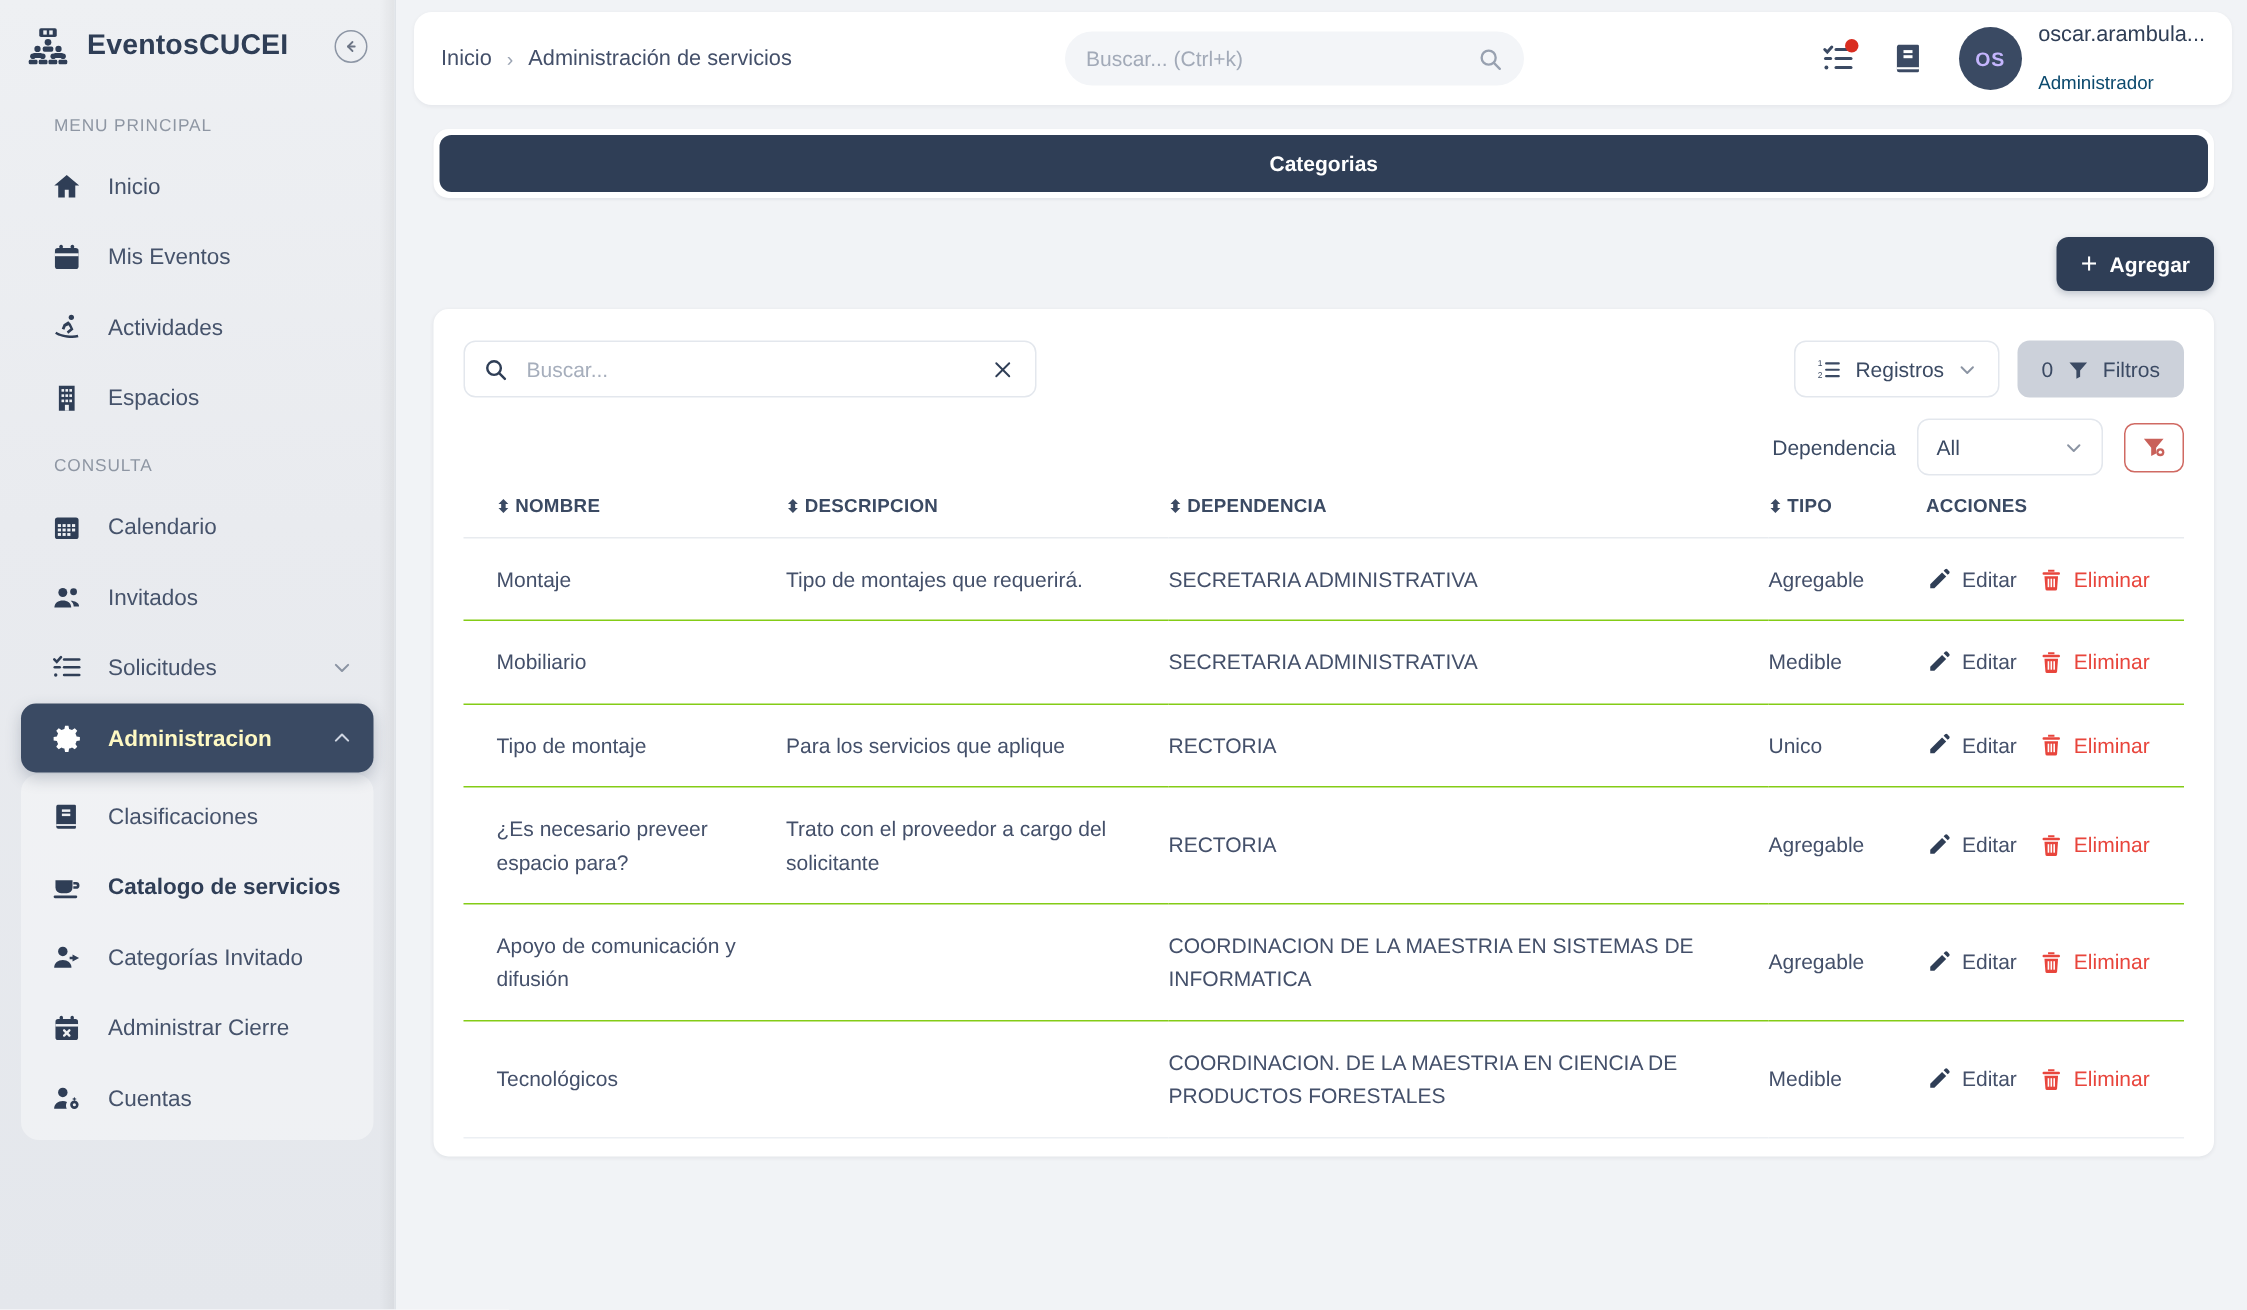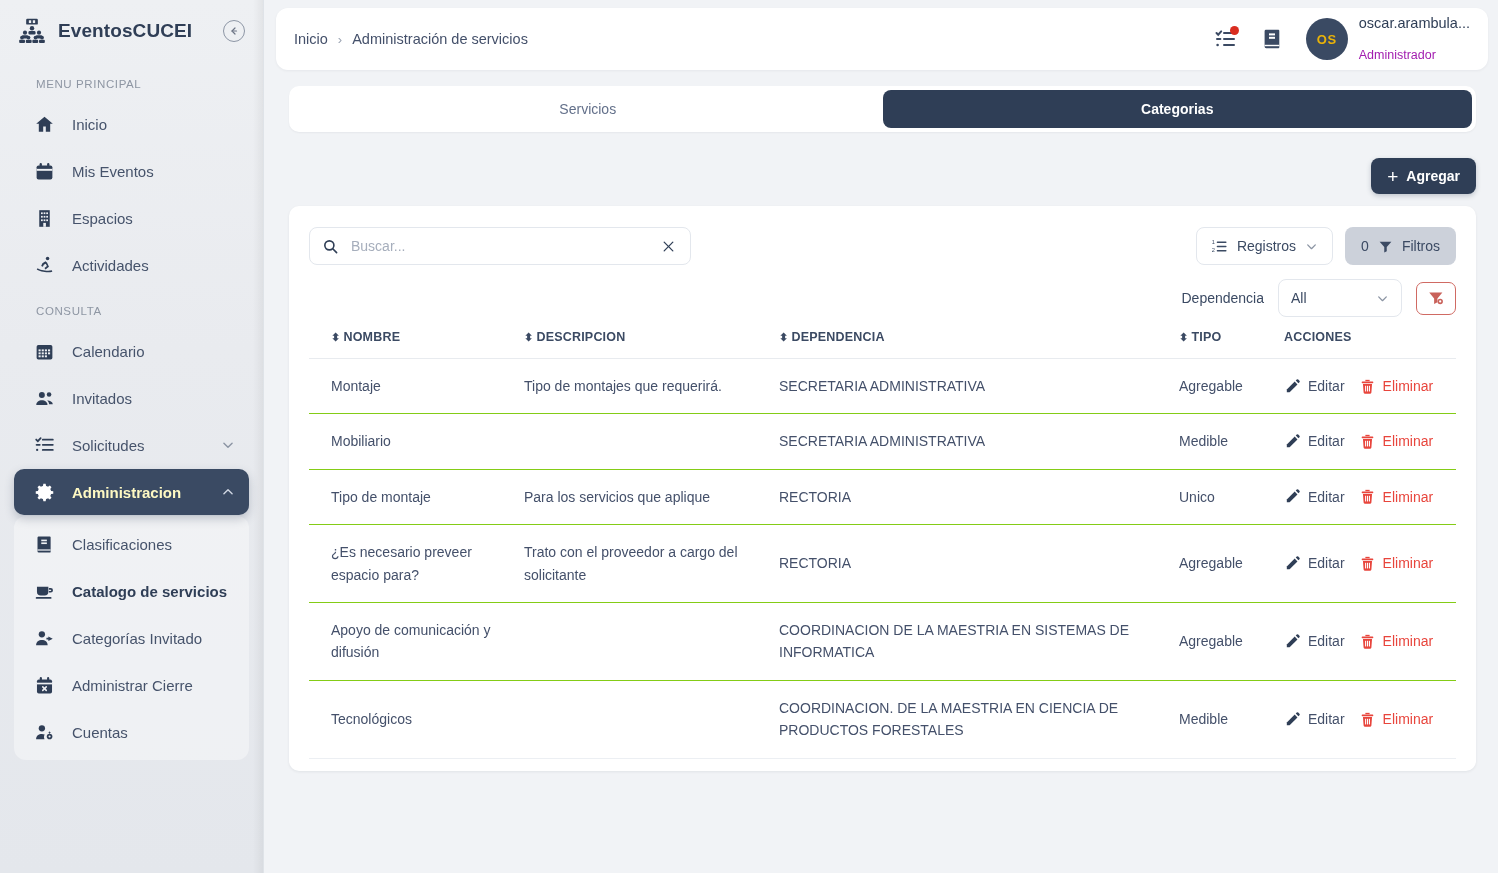--- a/index.html
+++ b/index.html
@@ -86,26 +86,26 @@
   .gs-icon { width: 17px; height: 17px; color:#98a1b0; margin-left: 6px; }
 
   .topbar-right { margin-left: auto; display: flex; align-items: center; gap: 22px; }
   .tb-icon { width: 24px; height: 24px; color:#3b4a63; position: relative; cursor: pointer; }
   .badge-dot {
     position: absolute; right: -1px; top: -1px; width: 9px; height: 9px;
     border-radius: 50%; background: #d92d20;
   }
   .avatar {
     width: 42px; height: 42px; border-radius: 50%; background: #3a4a63;
-    color: #eab308; font-size: 13px; font-weight: 700; letter-spacing:.5px;
+    color: #c4b5fd; font-size: 13px; font-weight: 700; letter-spacing:.5px;
     display: flex; align-items: center; justify-content: center;
   }
   .user-block { display: flex; align-items: center; gap: 11px; cursor: pointer; padding-right:4px;}
   .user-name { font-size: 14.5px; color: #2f3e56; line-height: 1.25; }
-  .user-role { font-size: 12.5px; color: #a21caf; line-height: 1.25; margin-top: 16px; }
+  .user-role { font-size: 12.5px; color: #0c4a6e; line-height: 1.25; margin-top: 16px; }
 
   
   #tabs {
     position: absolute; left: 289px; top: 86px; right: 22px; height: 46px;
     background: #ffffff; border-radius: 10px; display: flex; padding: 4px;
     box-shadow: 0 1px 2px rgba(16,24,40,.05);
   }
   .tab {
     flex: 1; display: flex; align-items: center; justify-content: center;
     font-size: 14px; color: #63708a; border-radius: 8px; cursor: pointer;
@@ -247,47 +247,47 @@
         <rect x="6.4" y="2.4" width="2.6" height="4.2" rx="1.2"></rect>
           <rect x="15" y="2.4" width="2.6" height="4.2" rx="1.2"></rect>
       </svg>
     </span>
     <span>Mis Eventos</span>
   </div>
 
   <div class="nav-item">
     <span class="ico">
       <svg viewBox="0 0 24 24" fill="currentColor" width="21" height="21">
+        <circle cx="15.5" cy="4" r="2"></circle>
+        <path d="M13.2 7.1 9.6 9.3l-1.4 3.4 2 .8 1-2.4 2.2-1.1 1.4 2.6-2.8 2.2 1.1 1.7 4-3.1-2.1-4.5z"></path>
+        <path d="M3.1 16.6c3.3 2.4 12.5 4.2 17.8 2.6l-.5-1.8C15.6 18.8 7 17.2 4.1 15z"></path>
+      </svg>
+    </span>
+    <span>Actividades</span>
+  </div>
+
+  <div class="nav-item">
+    <span class="ico">
+      <svg viewBox="0 0 24 24" fill="currentColor" width="21" height="21">
         <path d="M6 2.5h12v19h-12z"></path>
         <g fill="#eef0f3">
             <rect x="8" y="5" width="2" height="2"></rect>
             <rect x="11" y="5" width="2" height="2"></rect>
             <rect x="14" y="5" width="2" height="2"></rect>
         <rect x="8" y="9" width="2" height="2"></rect>
             <rect x="11" y="9" width="2" height="2"></rect>
             <rect x="14" y="9" width="2" height="2"></rect>
         <rect x="8" y="13" width="2" height="2"></rect>
             <rect x="11" y="13" width="2" height="2"></rect>
             <rect x="14" y="13" width="2" height="2"></rect>
         <rect x="10.6" y="17" width="3" height="4.5"></rect>
           </g>
       </svg>
     </span>
     <span>Espacios</span>
-  </div>
-
-  <div class="nav-item">
-    <span class="ico">
-      <svg viewBox="0 0 24 24" fill="currentColor" width="21" height="21">
-        <circle cx="15.5" cy="4" r="2"></circle>
-        <path d="M13.2 7.1 9.6 9.3l-1.4 3.4 2 .8 1-2.4 2.2-1.1 1.4 2.6-2.8 2.2 1.1 1.7 4-3.1-2.1-4.5z"></path>
-        <path d="M3.1 16.6c3.3 2.4 12.5 4.2 17.8 2.6l-.5-1.8C15.6 18.8 7 17.2 4.1 15z"></path>
-      </svg>
-    </span>
-    <span>Actividades</span>
   </div>
 
   <div class="section-label">CONSULTA</div>
 
   <div class="nav-item">
     <span class="ico">
       <svg viewBox="0 0 24 24" fill="currentColor" width="21" height="21">
         <rect x="3" y="4.5" width="18" height="16.5" rx="2"></rect>
         <g fill="#eef0f3">
             <rect x="5.2" y="9.6" width="2.4" height="2.2"></rect>
@@ -418,20 +418,29 @@
   </div>
 </aside>
 
 <header id="topbar">
   <nav class="crumb">
     <a>Inicio</a>
     <span class="sep">›</span>
     <span>Administración de servicios</span>
   </nav>
 
+  <div class="global-search">
+    <input type="text" placeholder="Buscar... (Ctrl+k)" style="">
+    <span class="gs-icon">
+      <svg viewBox="0 0 24 24" fill="none" stroke="currentColor" stroke-width="2.2" width="17" height="17">
+        <circle cx="10.5" cy="10.5" r="6.6"></circle>
+          <line x1="15.4" y1="15.4" x2="21" y2="21" stroke-linecap="round"></line>
+      </svg>
+    </span>
+  </div>
 
   <div class="topbar-right">
     <span class="tb-icon">
       <svg viewBox="0 0 24 24" fill="none" stroke="currentColor" stroke-width="2" width="24" height="24" stroke-linecap="round">
         <polyline points="2.5 6 4.2 7.7 7.2 4.4"></polyline>
           <line x1="10" y1="6" x2="19" y2="6"></line>
         <line x1="10" y1="12" x2="20" y2="12"></line>
           <line x1="3" y1="12" x2="6.4" y2="12"></line>
         <line x1="10" y1="18" x2="20" y2="18"></line>
           <circle cx="3.6" cy="18" r="1.3" fill="currentColor" stroke="none"></circle>
@@ -452,21 +461,20 @@
       <span class="avatar">OS</span>
       <span>
         <span class="user-name" style="display:block">oscar.arambula...</span>
         <span class="user-role" style="display:block">Administrador</span>
       </span>
     </div>
   </div>
 </header>
 
 <div id="tabs">
-  <div class="tab">Servicios</div>
   <div class="tab active">Categorias</div>
 </div>
 
 <button id="add-btn">
   <span class="plus">+</span>
   <span>Agregar</span>
 </button>
 
 <section id="card">
 

